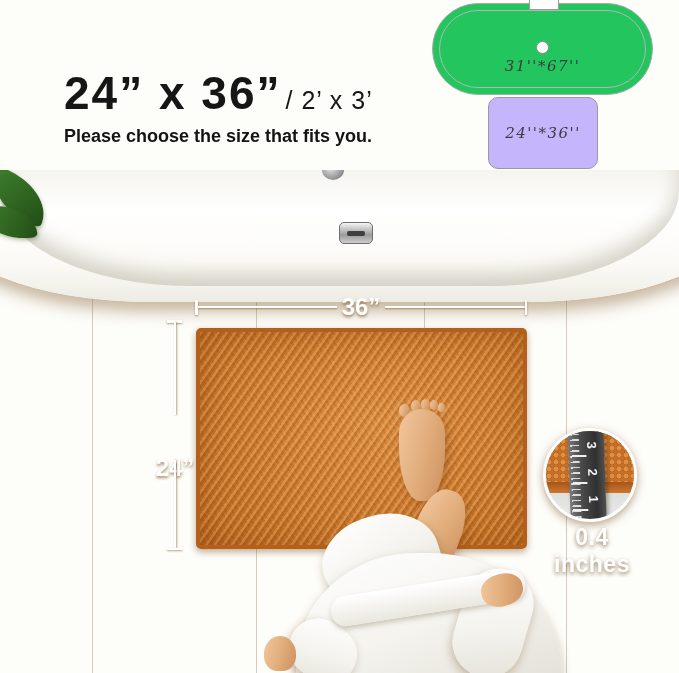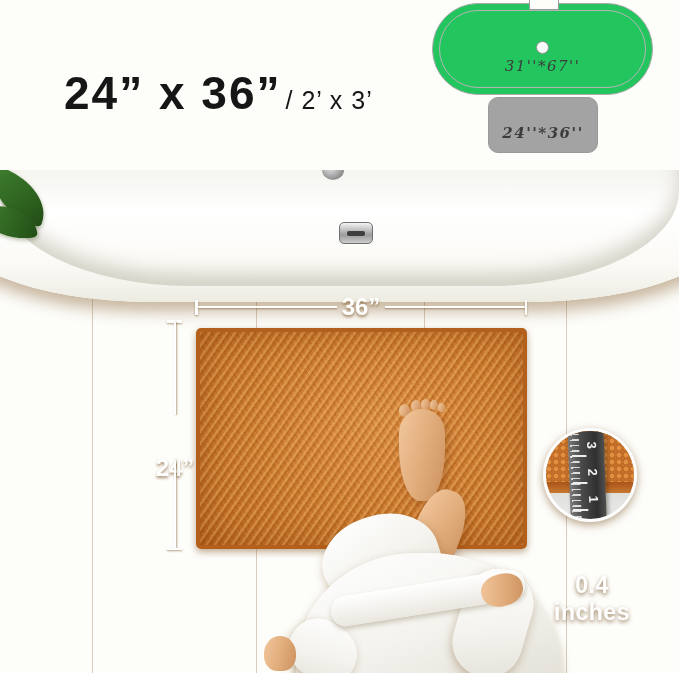--- a/index.html
+++ b/index.html
@@ -20,22 +20,22 @@
   .tub-oval-inner { position:absolute; left:6px; top:6px; right:6px; bottom:6px;
     border:1px solid #b5b5b5; border-radius:40px; }
   .faucet-rect { position:absolute; left:96px; top:-5px; width:30px; height:11px;
     background:#fdfdfa; border:1px solid #9a9a9a; }
   .drain-dot { position:absolute; left:103px; top:37px; width:13px; height:13px;
     border:1.2px solid #8f8f8f; border-radius:50%; background:#fcfcfa; }
   .diagram-label { position:absolute; width:100%; text-align:center;
     font-family:"DejaVu Serif", serif; font-style:italic; font-size:15px;
     letter-spacing:1.5px; color:#3c3c3c; }
   .tub-oval .diagram-label { top:53px; }
-  .mat-rect { position:absolute; left:488px; top:97px; width:110px; height:56px;
-    border:1.2px solid #9a9a9a; border-radius:10px; background:#a3a3a3;font-weight:bold; }
+  .mat-rect { position:absolute; left:488px; top:97px; width:110px; height:72px;
+    border:1.2px solid #9a9a9a; border-radius:10px; background:#c4b5fd; }
   .mat-rect .diagram-label { top:26px; }
 
   
   .photo { position:absolute; left:0; top:170px; width:679px; height:503px; overflow:hidden;
     background:
       repeating-linear-gradient(90deg, rgba(125,80,30,0.10) 0 1px, rgba(255,255,255,0) 1px 4px, rgba(160,105,45,0.09) 4px 5px, rgba(255,255,255,0) 5px 9px),
       repeating-linear-gradient(90deg, rgba(255,238,205,0.22) 0 2px, rgba(255,255,255,0) 2px 14px),
       linear-gradient(105deg, #c79а5c 0%, #cfa365 0%, #d9af75 28%, #e2c189 55%, #ead0a2 80%, #e3c693 100%);
   }
   .plank-seam { position:absolute; top:0; bottom:0; width:1px; background:rgba(115,75,30,0.28); }
@@ -130,32 +130,33 @@
     box-shadow:2px 0 4px rgba(40,30,10,0.4); }
   .ruler-ticks-fine { position:absolute; left:2px; top:0; bottom:0; width:9px;
     background:repeating-linear-gradient(180deg,#dcdcdc 0 1.5px, rgba(0,0,0,0) 1.5px 5.5px); }
   .ruler-ticks-major { position:absolute; left:2px; top:0; bottom:0; width:16px;
     background:repeating-linear-gradient(180deg,#efefef 0 2px, rgba(0,0,0,0) 2px 27px); }
   .ruler-num { position:absolute; left:20px; color:#f2f2f2; font-size:13px; font-weight:bold;
     transform:rotate(90deg); }
   .ruler-num.n3 { top:10px; } .ruler-num.n2 { top:37px; } .ruler-num.n1 { top:64px; }
   .thickness-label { position:absolute; left:534px; top:354px; width:116px; text-align:center;
     color:#fff; font-size:23px; font-weight:bold; letter-spacing:0.5px;
-    text-shadow:0 2px 4px rgba(100,60,10,0.65);margin-top:48px; }
+    text-shadow:0 2px 4px rgba(100,60,10,0.65); }
 </style>
 </head>
 <body>
 
 <div class="canvas">
 
   <div class="header">
     <div class="size-row">
       <span class="size-primary">24”  x 36”</span>
       <span class="size-secondary">/ 2’ x 3’</span>
     </div>
+    <div class="subtitle">Please choose the size that fits you.</div>
 
     <div class="tub-oval">
       <div class="tub-oval-inner"></div>
       <div class="faucet-rect"></div>
       <div class="drain-dot"></div>
       <div class="diagram-label">31''*67''</div>
     </div>
     <div class="mat-rect">
       <div class="diagram-label">24''*36''</div>
     </div>

